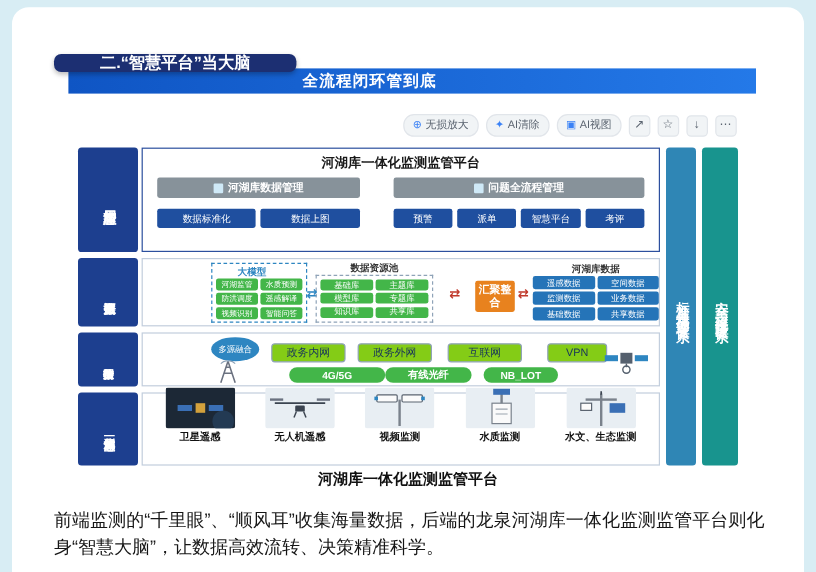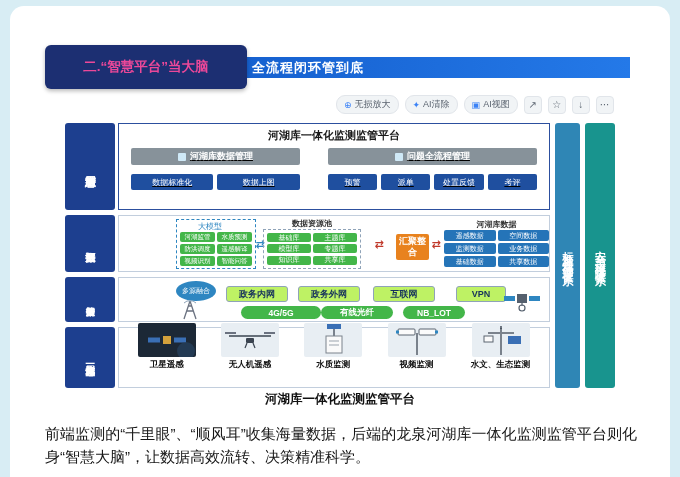--- a/index.html
+++ b/index.html
@@ -6,23 +6,23 @@
   body{
     width:680px;height:477px;position:relative;overflow:hidden;
     background:#d8edf4;
     font-family:"Liberation Sans","DejaVu Sans",sans-serif;
   }
   .card{position:absolute;left:10px;top:6px;width:660px;height:471px;background:#ffffff;border-radius:14px 14px 0 0;}
   
   .banner{position:absolute;left:57px;top:57px;width:573px;height:21px;z-index:1;
     background:linear-gradient(90deg,#0f55c4,#2479e8);display:flex;align-items:center;}
   .banner span{color:#fff;font-size:13px;font-weight:bold;padding-left:195px;letter-spacing:1px;white-space:nowrap;}
-  .badge{position:absolute;left:45px;top:45px;width:202px;height:44px;z-index:2;
+  .badge{position:absolute;left:45px;top:45px;width:202px;height:15px;z-index:2;
     background:#1c2f72;border-radius:6px;display:flex;align-items:center;justify-content:center;
-    color:#ec4899;font-size:13.5px;font-weight:bold;box-shadow:0 2px 4px rgba(0,0,0,.28);white-space:nowrap;}
+    color:#ffffff;font-size:13.5px;font-weight:bold;box-shadow:0 2px 4px rgba(0,0,0,.28);white-space:nowrap;}
   
   .toolbar{position:absolute;left:336px;top:95px;z-index:3;display:flex;align-items:center;gap:6px;}
   .pill{height:17px;background:rgba(240,243,246,.95);border:1px solid #e1e5ea;border-radius:9px;
     display:flex;align-items:center;gap:3px;padding:0 7px;color:#5b6470;font-size:9px;cursor:pointer;white-space:nowrap;}
   .pill .pi{color:#3b82f6;font-size:9px;}
   .sqicon{width:16px;height:16px;background:rgba(240,243,246,.95);border:1px solid #e1e5ea;border-radius:4px;
     display:flex;align-items:center;justify-content:center;color:#5b6470;font-size:10px;cursor:pointer;}
   
   .diagram{position:absolute;left:63px;top:120px;width:554px;height:268px;}
   .vlabel{position:absolute;left:2px;width:50px;background:#1d3f8f;color:#fff;border-radius:3px;
@@ -36,53 +36,53 @@
     display:flex;align-items:center;justify-content:center;writing-mode:vertical-rl;text-orientation:upright;letter-spacing:3px;}
   .sb1{left:492px;width:25px;background:#2f86b5;}
   .sb2{left:522px;width:30px;background:#18948e;}
   .sec{position:absolute;left:55px;width:432px;background:#fff;box-sizing:border-box;}
   .sec-app{top:3px;height:87px;border:1.5px solid #2c4f9e;}
   .sec-res{top:95px;height:57px;border:1px solid #c2cedd;}
   .sec-trans{top:157px;height:45px;border:1px solid #c2cedd;}
   .sec-perc{top:207px;height:61px;border:1px solid #c2cedd;
     display:flex;align-items:flex-end;justify-content:space-around;padding:16px 6px;}
   .app-title{text-align:center;font-size:11px;font-weight:bold;color:#1a1a1a;margin-top:4px;}
-  .app-groups{display:flex;gap:28px;padding:5px 12px 0;text-decoration:underline;}
+  .app-groups{display:flex;gap:28px;padding:5px 12px 0;}
   .app-group{display:flex;flex-direction:column;}
   .g1,.g2{flex:1.05;}
   .g3{flex:1.3;}
   .app-head{height:17px;background:#87929a;color:#fff;font-size:9px;font-weight:bold;
     display:flex;align-items:center;justify-content:center;gap:4px;border-radius:2px;white-space:nowrap;}
   .mini-ic{width:8px;height:8px;background:#cfe9f7;border-radius:1px;display:inline-block;}
   .app-btns{display:flex;gap:4px;margin-top:9px;}
   .app-btn{flex:1;height:16px;background:#1f4f9f;color:#fff;font-size:8px;border-radius:2px;
     display:flex;align-items:center;justify-content:center;white-space:nowrap;}
   
   .cell{display:flex;align-items:center;justify-content:center;color:#fff;border-radius:2px;white-space:nowrap;}
   .model-box{position:absolute;left:57px;top:3px;width:80px;height:50px;border:1px dashed #2e86c1;box-sizing:border-box;}
-  .model-label{position:absolute;top:1px;left:0;right:12px;text-align:center;font-size:8px;font-weight:normal;color:#2e86c1;}
+  .model-label{position:absolute;top:1px;left:0;right:12px;text-align:center;font-size:8px;font-weight:bold;color:#2e86c1;}
   .model-grid{position:absolute;top:12px;left:3px;right:3px;display:grid;grid-template-columns:1fr 1fr;gap:2px;}
   .model-grid .cell{height:10px;font-size:6.5px;background:#43b649;}
   .pool-label{position:absolute;left:144px;top:2px;width:98px;text-align:center;font-size:8px;font-weight:bold;color:#333;}
   .pool-box{position:absolute;left:144px;top:13px;width:98px;height:40px;border:1px dashed #8fa3b8;box-sizing:border-box;
     display:grid;grid-template-columns:1fr 1fr;gap:2px;padding:3px;}
   .pool-box .cell{height:9px;font-size:7px;background:#43b649;}
   .merge-box{position:absolute;left:277px;top:18px;width:33px;height:26px;background:#e8821e;color:#fff;
     font-size:9px;font-weight:bold;display:flex;align-items:center;justify-content:center;text-align:center;
     line-height:1.25;word-break:break-all;border-radius:2px;}
   .data-label{position:absolute;left:325px;top:3px;width:105px;text-align:center;font-size:8px;font-weight:bold;color:#333;}
   .data-grid{position:absolute;left:325px;top:14px;width:105px;display:grid;grid-template-columns:1fr 1fr;gap:2px;}
   .data-grid .cell{height:11px;font-size:7px;background:#2574b8;}
   .arrow{position:absolute;color:#2e86c1;font-size:11px;font-weight:bold;text-align:center;}
   .arrow.red{color:#c0392b;}
   
   .cloud{position:absolute;left:57px;top:3px;width:40px;height:20px;background:#2e86c1;border-radius:50%;
     color:#fff;font-size:7px;display:flex;align-items:center;justify-content:center;white-space:nowrap;}
-  .net{position:absolute;top:8px;height:16px;background:#bef264;border:1px solid #8fa3b8;border-radius:3px;
-    color:#16325c;font-size:9px;font-weight:bold;display:flex;align-items:center;justify-content:center;box-sizing:border-box;white-space:nowrap;}
+  .net{position:absolute;top:8px;height:16px;background:#84cc16;border:1px solid #8fa3b8;border-radius:3px;
+    color:#16325c;font-size:9px;font-weight:normal;display:flex;align-items:center;justify-content:center;box-sizing:border-box;white-space:nowrap;}
   .link{position:absolute;top:28px;height:13px;background:#43b649;border-radius:7px;color:#fff;
     font-size:8.5px;font-weight:bold;display:flex;align-items:center;justify-content:center;white-space:nowrap;}
   .tsvg{position:absolute;}
   
   .perc-item{display:flex;flex-direction:column;align-items:center;}
   .perc-img{width:58px;height:34px;border-radius:2px;overflow:hidden;}
   .perc-cap{font-size:8.5px;font-weight:bold;color:#111;margin-top:2px;white-space:nowrap;}
   
   .caption{position:absolute;left:63px;top:391px;width:554px;text-align:center;font-size:12.5px;font-weight:bold;color:#111;}
   .para{position:absolute;left:45px;top:422px;width:592px;font-size:15px;line-height:1.55;color:#151515;text-align:justify;margin:0;}
@@ -142,21 +142,21 @@
         </div>
       </div>
       <div class="app-group g3">
         <div class="app-head">
           <span class="mini-ic"></span>
           <span>问题全流程管理</span>
         </div>
         <div class="app-btns">
           <div class="app-btn">预警</div>
           <div class="app-btn">派单</div>
-          <div class="app-btn">处置反馈</div>
+          <div class="app-btn">智慧平台</div>
           <div class="app-btn">考评</div>
         </div>
       </div>
     </div>
   </div>
 
   <div class="sec sec-res">
     <div class="model-box">
       <div class="model-label">大模型</div>
       <div class="model-grid">
@@ -233,42 +233,42 @@
         <rect x="4" y="9" width="11" height="2" fill="#6b7280"></rect>
         <rect x="43" y="9" width="11" height="2" fill="#6b7280"></rect>
         <line x1="26" y1="20" x2="24" y2="25" stroke="#3b4450" stroke-width="1.2"></line>
         <line x1="32" y1="20" x2="34" y2="25" stroke="#3b4450" stroke-width="1.2"></line>
       </svg>
       <div class="perc-cap">无人机遥感</div>
     </div>
     <div class="perc-item">
       <svg class="perc-img" viewBox="0 0 58 34">
         <rect width="58" height="34" fill="#e8eef3"></rect>
+        <rect x="28" y="10" width="2" height="22" fill="#7a828c"></rect>
+        <rect x="10" y="6" width="17" height="6" rx="1" fill="#fbfbfb" stroke="#5b6470"></rect>
+        <rect x="8" y="7.5" width="3" height="3" fill="#2e86c1"></rect>
+        <rect x="31" y="6" width="17" height="6" rx="1" fill="#fbfbfb" stroke="#5b6470"></rect>
+        <rect x="47" y="7.5" width="3" height="3" fill="#2e86c1"></rect>
+      </svg>
+      <div class="perc-cap">视频监测</div>
+    </div>
+    <div class="perc-item">
+      <svg class="perc-img" viewBox="0 0 58 34">
+        <rect width="58" height="34" fill="#e8eef3"></rect>
         <rect x="22" y="13" width="16" height="17" fill="#fafafa" stroke="#7a828c"></rect>
         <rect x="29" y="4" width="2" height="9" fill="#7a828c"></rect>
         <rect x="23" y="1" width="14" height="5" fill="#3a6fb5"></rect>
         <line x1="25" y1="18" x2="35" y2="18" stroke="#9aa3ad"></line>
         <line x1="25" y1="22" x2="35" y2="22" stroke="#9aa3ad"></line>
       </svg>
       <div class="perc-cap">水质监测</div>
     </div>
     <div class="perc-item">
       <svg class="perc-img" viewBox="0 0 58 34">
         <rect width="58" height="34" fill="#e8eef3"></rect>
-        <rect x="28" y="10" width="2" height="22" fill="#7a828c"></rect>
-        <rect x="10" y="6" width="17" height="6" rx="1" fill="#fbfbfb" stroke="#5b6470"></rect>
-        <rect x="8" y="7.5" width="3" height="3" fill="#2e86c1"></rect>
-        <rect x="31" y="6" width="17" height="6" rx="1" fill="#fbfbfb" stroke="#5b6470"></rect>
-        <rect x="47" y="7.5" width="3" height="3" fill="#2e86c1"></rect>
-      </svg>
-      <div class="perc-cap">视频监测</div>
-    </div>
-    <div class="perc-item">
-      <svg class="perc-img" viewBox="0 0 58 34">
-        <rect width="58" height="34" fill="#e8eef3"></rect>
         <rect x="28" y="5" width="2" height="27" fill="#7a828c"></rect>
         <rect x="16" y="9" width="26" height="2" fill="#7a828c"></rect>
         <rect x="36" y="13" width="13" height="8" fill="#3a6fb5"></rect>
         <rect x="12" y="13" width="9" height="6" fill="#fbfbfb" stroke="#5b6470"></rect>
         <line x1="29" y1="3" x2="29" y2="6" stroke="#3b4450" stroke-width="1.4"></line>
       </svg>
       <div class="perc-cap">水文、生态监测</div>
     </div>
   </div>
 </div>

